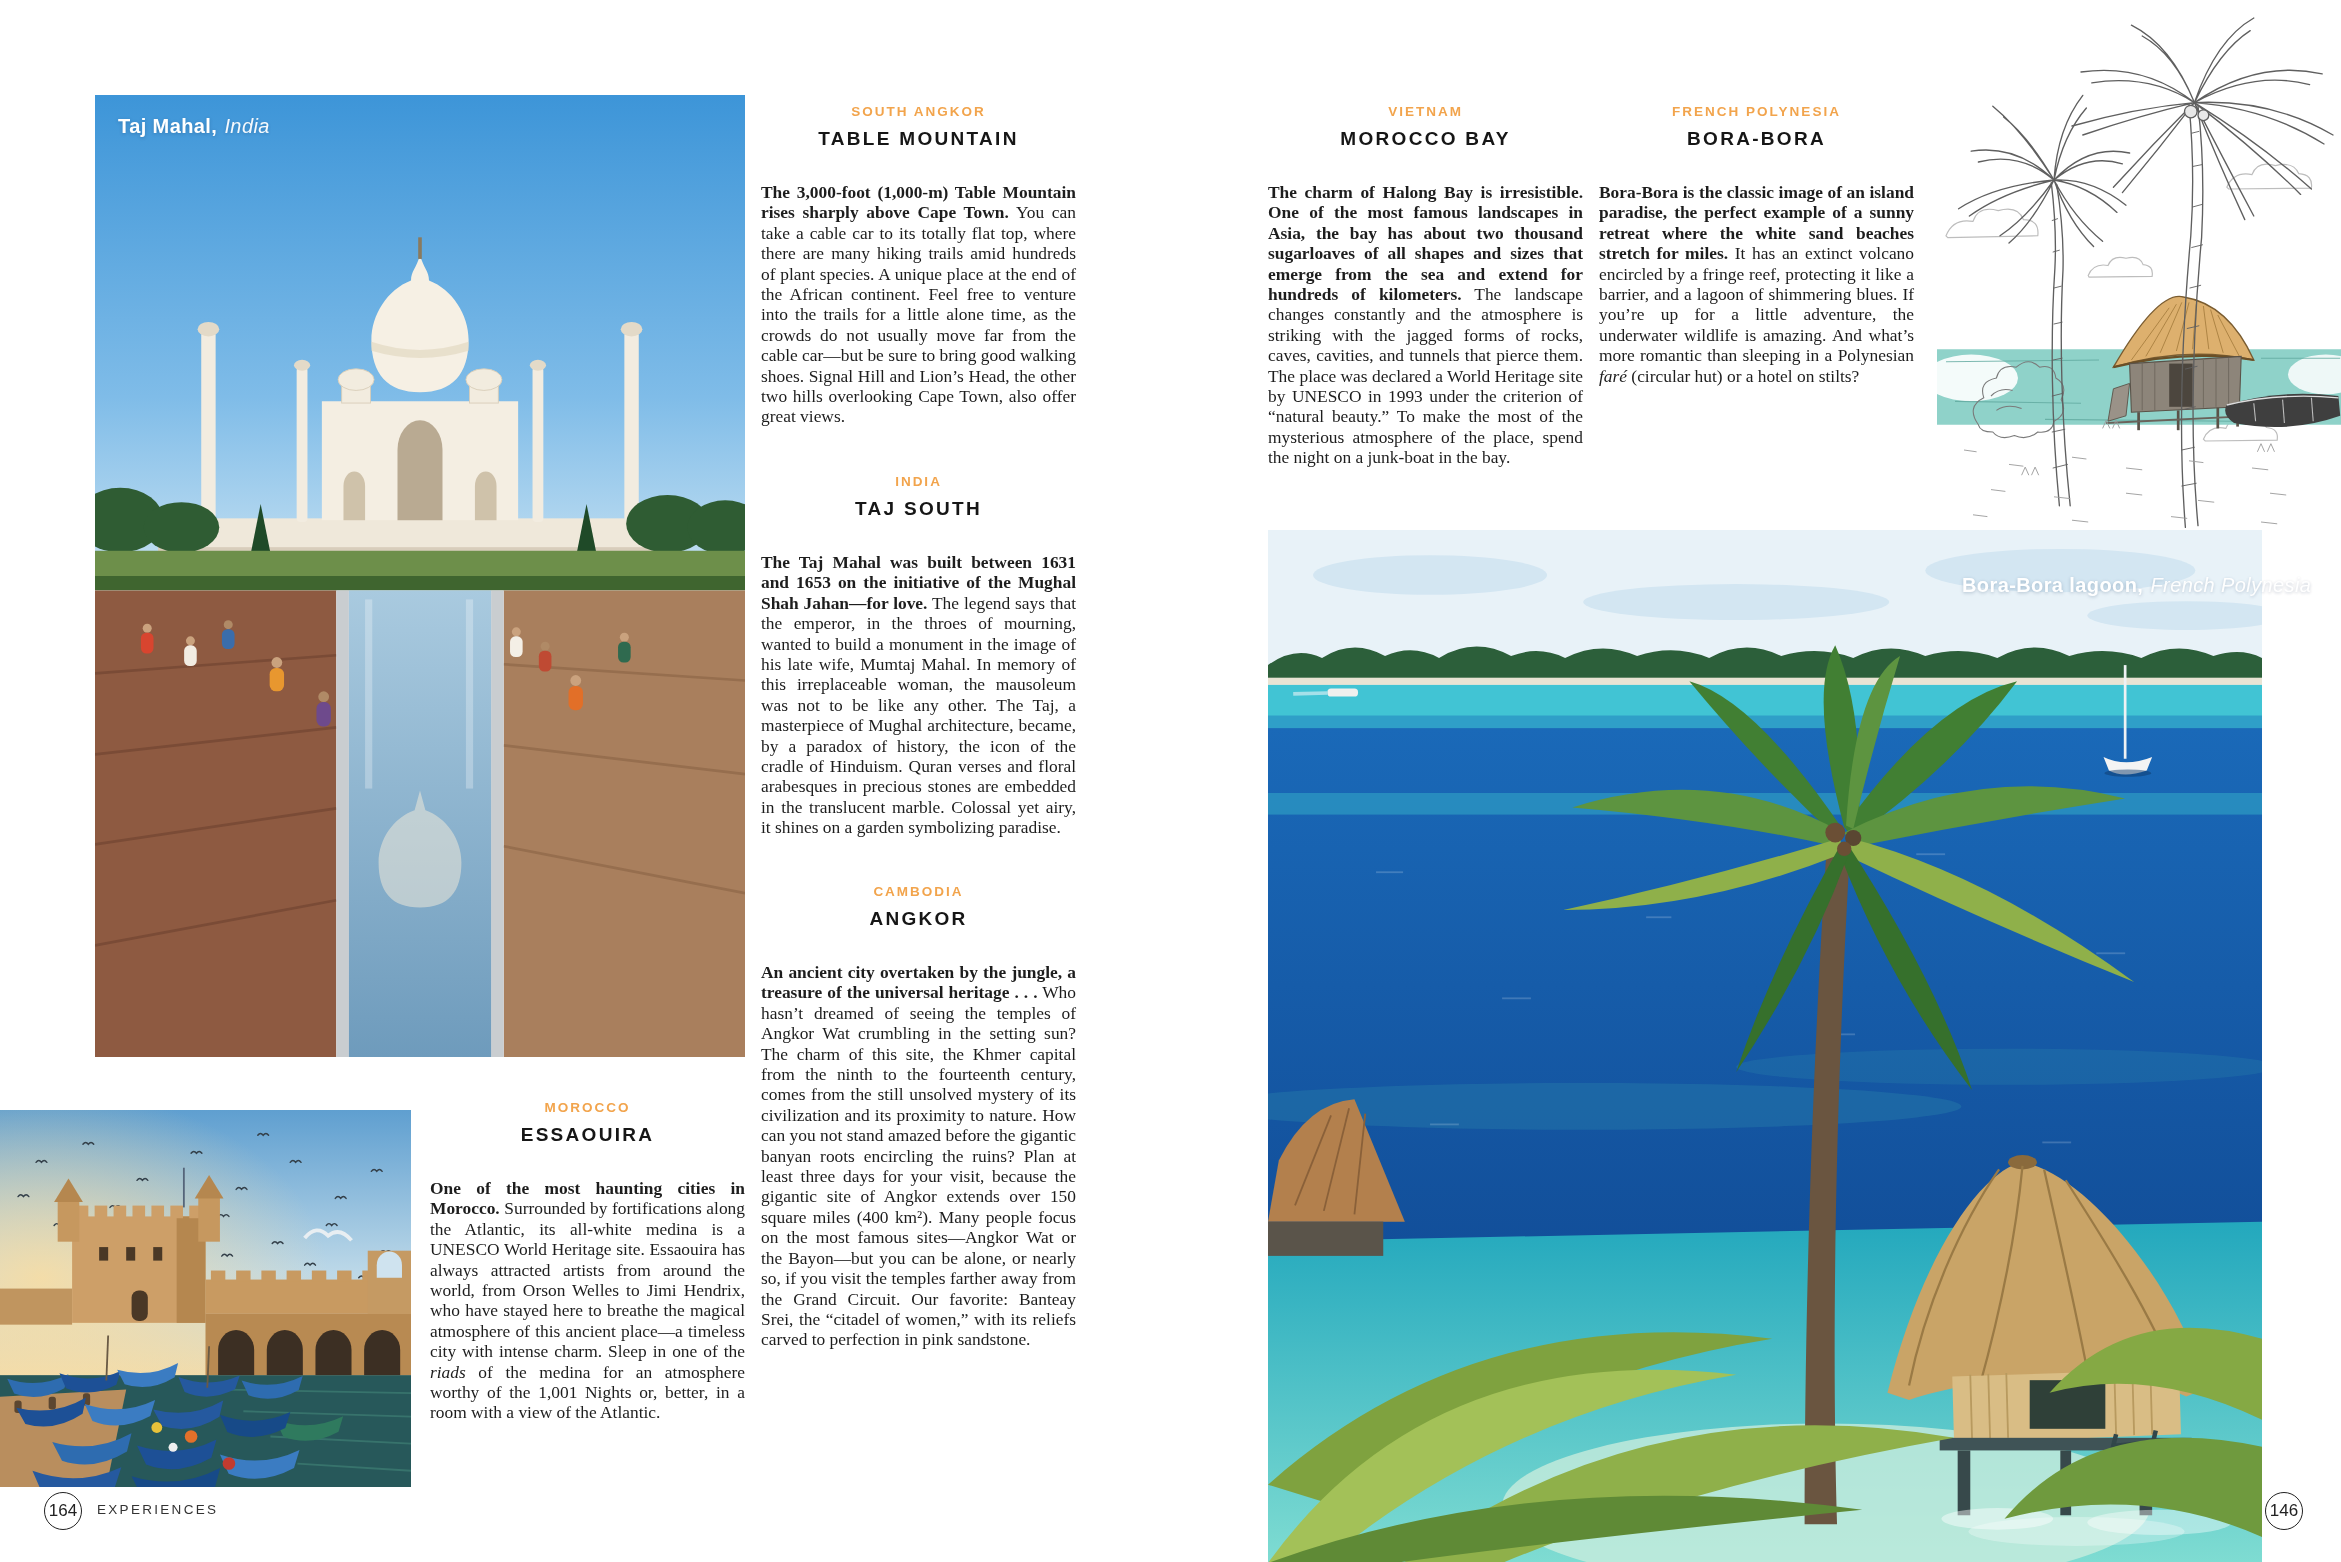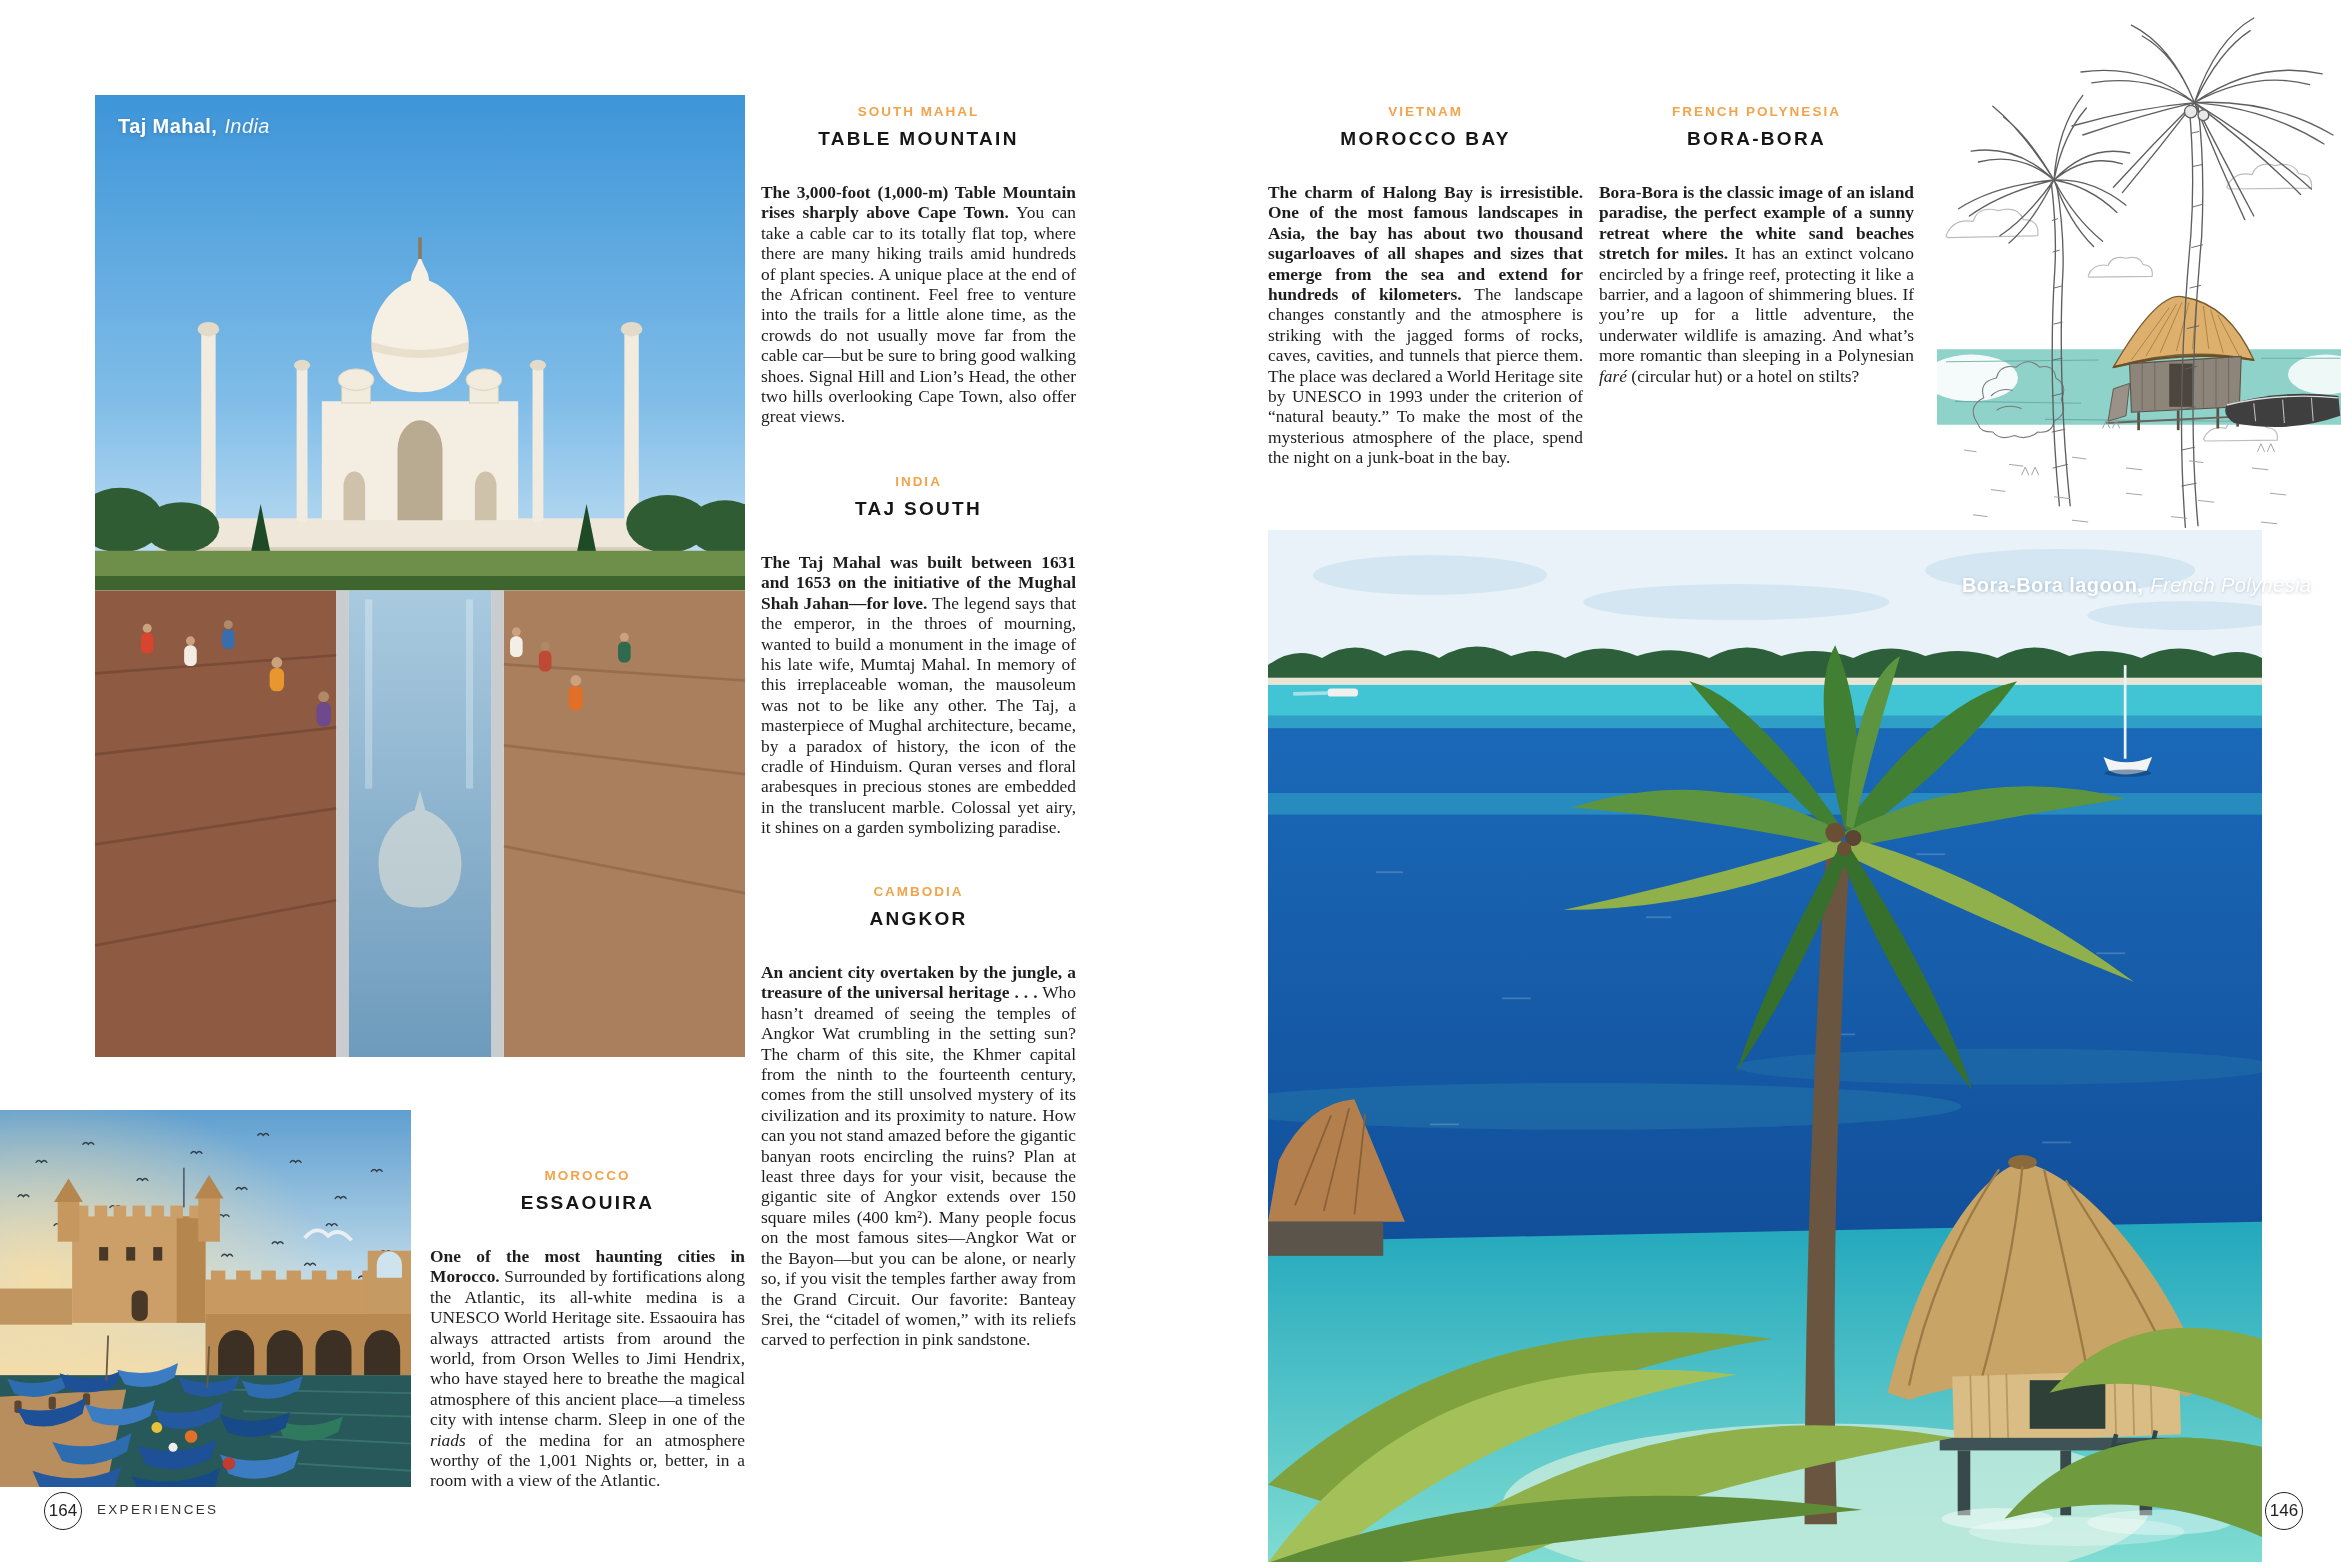--- a/index.html
+++ b/index.html
@@ -547,38 +547,38 @@
         <path d="M1104 898 Q958 856 868 958 Q980 928 1104 988 Z" fill="#85a944"></path>
         <path d="M1104 1018 Q918 978 818 1098 Q968 1058 1104 1118 Z" fill="#6f9a3e"></path>
       </g>
     </svg>
   </div>
   <div class="caption" style="left:1937px;top:574px;margin-left:25px;">
     <span class="cap-bold">Bora-Bora lagoon,</span><span class="cap-italic">French Polynesia</span>
   </div>
 
   <section class="article" style="left:761px;top:104px;">
-    <div class="label">SOUTH MAHAL</div>
+    <div class="label">SOUTH ANGKOR</div>
     <h2 class="title">TABLE MOUNTAIN</h2>
     <p class="body"><span class="lead">The 3,000-foot (1,000-m) Table Mountain rises sharply above Cape Town.</span><span> You can take a cable car to its totally flat top, where there are many hiking trails amid hundreds of plant species. A unique place at the end of the African continent. Feel free to venture into the trails for a little alone time, as the crowds do not usually move far from the cable car—but be sure to bring good walking shoes. Signal Hill and Lion’s Head, the other two hills overlooking Cape Town, also offer great views.</span><span class="it"></span><span></span></p>
   </section>
 
   <section class="article" style="left:761px;top:474px;">
     <div class="label">INDIA</div>
     <h2 class="title">TAJ SOUTH</h2>
     <p class="body"><span class="lead">The Taj Mahal was built between 1631 and 1653 on the initiative of the Mughal Shah Jahan—for love.</span><span> The legend says that the emperor, in the throes of mourning, wanted to build a monument in the image of his late wife, Mumtaj Mahal. In memory of this irreplaceable woman, the mausoleum was not to be like any other. The Taj, a masterpiece of Mughal architecture, became, by a paradox of history, the icon of the cradle of Hinduism. Quran verses and floral arabesques in precious stones are embedded in the translucent marble. Colossal yet airy, it shines on a garden symbolizing paradise.</span><span class="it"></span><span></span></p>
   </section>
 
   <section class="article" style="left:761px;top:884px;">
     <div class="label">CAMBODIA</div>
     <h2 class="title">ANGKOR</h2>
     <p class="body"><span class="lead">An ancient city overtaken by the jungle, a treasure of the universal heritage . . .</span><span> Who hasn’t dreamed of seeing the temples of Angkor Wat crumbling in the setting sun? The charm of this site, the Khmer capital from the ninth to the fourteenth century, comes from the still unsolved mystery of its civilization and its proximity to nature. How can you not stand amazed before the gigantic banyan roots encircling the ruins? Plan at least three days for your visit, because the gigantic site of Angkor extends over 150 square miles (400 km²). Many people focus on the most famous sites—Angkor Wat or the Bayon—but you can be alone, or nearly so, if you visit the temples farther away from the Grand Circuit. Our favorite: Banteay Srei, the “citadel of women,” with its reliefs carved to perfection in pink sandstone.</span><span class="it"></span><span></span></p>
   </section>
 
-  <section class="article" style="left:430px;top:1168px;">
+  <section class="article" style="left:430px;top:1100px;">
     <div class="label">MOROCCO</div>
     <h2 class="title">ESSAOUIRA</h2>
     <p class="body"><span class="lead">One of the most haunting cities in Morocco.</span><span> Surrounded by fortifications along the Atlantic, its all-white medina is a UNESCO World Heritage site. Essaouira has always attracted artists from around the world, from Orson Welles to Jimi Hendrix, who have stayed here to breathe the magical atmosphere of this ancient place—a timeless city with intense charm. Sleep in one of the </span><span class="it">riads</span><span> of the medina for an atmosphere worthy of the 1,001 Nights or, better, in a room with a view of the Atlantic.</span></p>
   </section>
 
   <section class="article" style="left:1268px;top:104px;">
     <div class="label">VIETNAM</div>
     <h2 class="title">MOROCCO BAY</h2>
     <p class="body"><span class="lead">The charm of Halong Bay is irresistible. One of the most famous landscapes in Asia, the bay has about two thousand sugarloaves of all shapes and sizes that emerge from the sea and extend for hundreds of kilometers.</span><span> The landscape changes constantly and the atmosphere is striking with the jagged forms of rocks, caves, cavities, and tunnels that pierce them. The place was declared a World Heritage site by UNESCO in 1993 under the criterion of “natural beauty.” To make the most of the mysterious atmosphere of the place, spend the night on a junk-boat in the bay.</span><span class="it"></span><span></span></p>
   </section>

